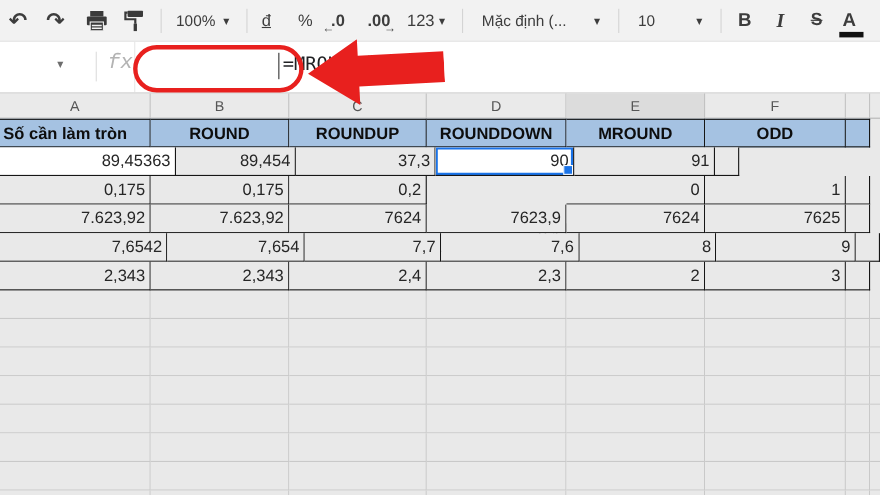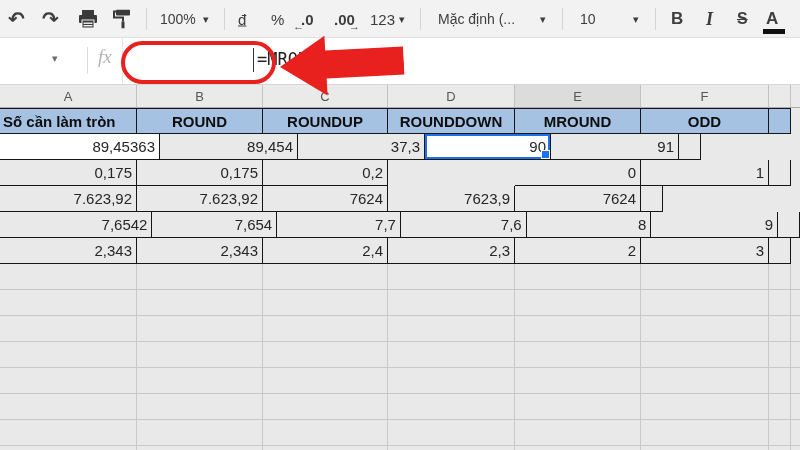--- a/index.html
+++ b/index.html
@@ -28,21 +28,21 @@
   .color-bar { position:absolute; left:763px; top:29px; width:22px; height:5px; background:#111; }
   .icon-svg { display:block; }
 
   
   .formula-bar {
     position:absolute; left:0; top:38px; width:800px; height:46px;
     background:#ffffff;
   }
   .fb-caret { position:absolute; left:52px; top:14px; font-size:11px; color:#6d6d6d; }
   .fb-divider { position:absolute; left:87px; top:9px; width:1px; height:27px; background:#dcdcdc; }
-  .fb-fx { position:absolute; left:98px; top:8px; font-family:Liberation Serif, serif;
+  .fb-fx { position:absolute; left:98px; top:8px; font-family:Liberation Mono, monospace;
            font-style:italic; font-size:19px; color:#b3b3b3; }
   .fb-input { position:absolute; left:122px; top:0; width:560px; height:46px; border-left:1px solid #e6e6e6; }
   .fb-formula {
     position:absolute; left:134px; top:11px;
     font-family:"DejaVu Sans Mono","Liberation Mono",monospace;
     font-size:17px; color:#202124; white-space:nowrap;
   }
   .fb-cursor { position:absolute; left:130px; top:10px; width:1px; height:24px; background:#333; }
   .tok-ref { color:#e07c00; }
   .tok-num { color:#1a5fcc; }
@@ -193,41 +193,42 @@
       <div class="tcell hdr left" style="width: 137px;">Số cần làm tròn</div>
       <div class="tcell hdr" style="width: 126px;">ROUND</div>
       <div class="tcell hdr" style="width: 125px;">ROUNDUP</div>
       <div class="tcell hdr" style="width: 127px;">ROUNDDOWN</div>
       <div class="tcell hdr" style="width: 126px;">MROUND</div>
       <div class="tcell hdr" style="width: 128px;">ODD</div>
       <div class="tcell hdr" style="width: 22px;"></div>
     </div>
     <div class="grid-row">
       <div class="tcell bg-white" style="width: 160px;">89,45363</div>
-      <div class="tcell" style="width: 138px; text-align: right;">89,454</div>
+      <div class="tcell" style="width: 109px; text-align: right;">89,454</div>
       <div class="tcell" style="width: 127px;">37,3</div>
       <div class="tcell selected" style="width: 126px;">90</div>
       <div class="tcell" style="width: 128px;">91</div>
       <div class="tcell" style="width: 22px;"></div>
     </div>
     <div class="grid-row">
       <div class="tcell" style="width: 137px;">0,175</div>
       <div class="tcell" style="width: 126px;">0,175</div>
       <div class="tcell" style="width: 125px;">0,2</div>
       <div class="tcell" style="width: 127px; margin-top: 43px;">0,1</div>
       <div class="tcell" style="width: 126px;">0</div>
       <div class="tcell" style="width: 128px;">1</div>
       <div class="tcell" style="width: 22px;"></div>
     </div>
     <div class="grid-row">
       <div class="tcell" style="width: 137px;">7.623,92</div>
       <div class="tcell" style="width: 126px;">7.623,92</div>
       <div class="tcell" style="width: 125px;">7624</div>
       <div class="tcell" style="width: 127px;">7623,9</div>
       <div class="tcell" style="width: 126px;">7624</div>
+      <div class="tcell" style="width: 128px;">7625</div>
       <div class="tcell" style="width: 22px;"></div>
     </div>
     <div class="grid-row">
       <div class="tcell" style="width: 154px;">7,6542</div>
       <div class="tcell" style="width: 126px;">7,654</div>
       <div class="tcell" style="width: 125px;">7,7</div>
       <div class="tcell" style="width: 127px;">7,6</div>
       <div class="tcell" style="width: 126px;">8</div>
       <div class="tcell" style="width: 128px;">9</div>
       <div class="tcell" style="width: 22px;"></div>

